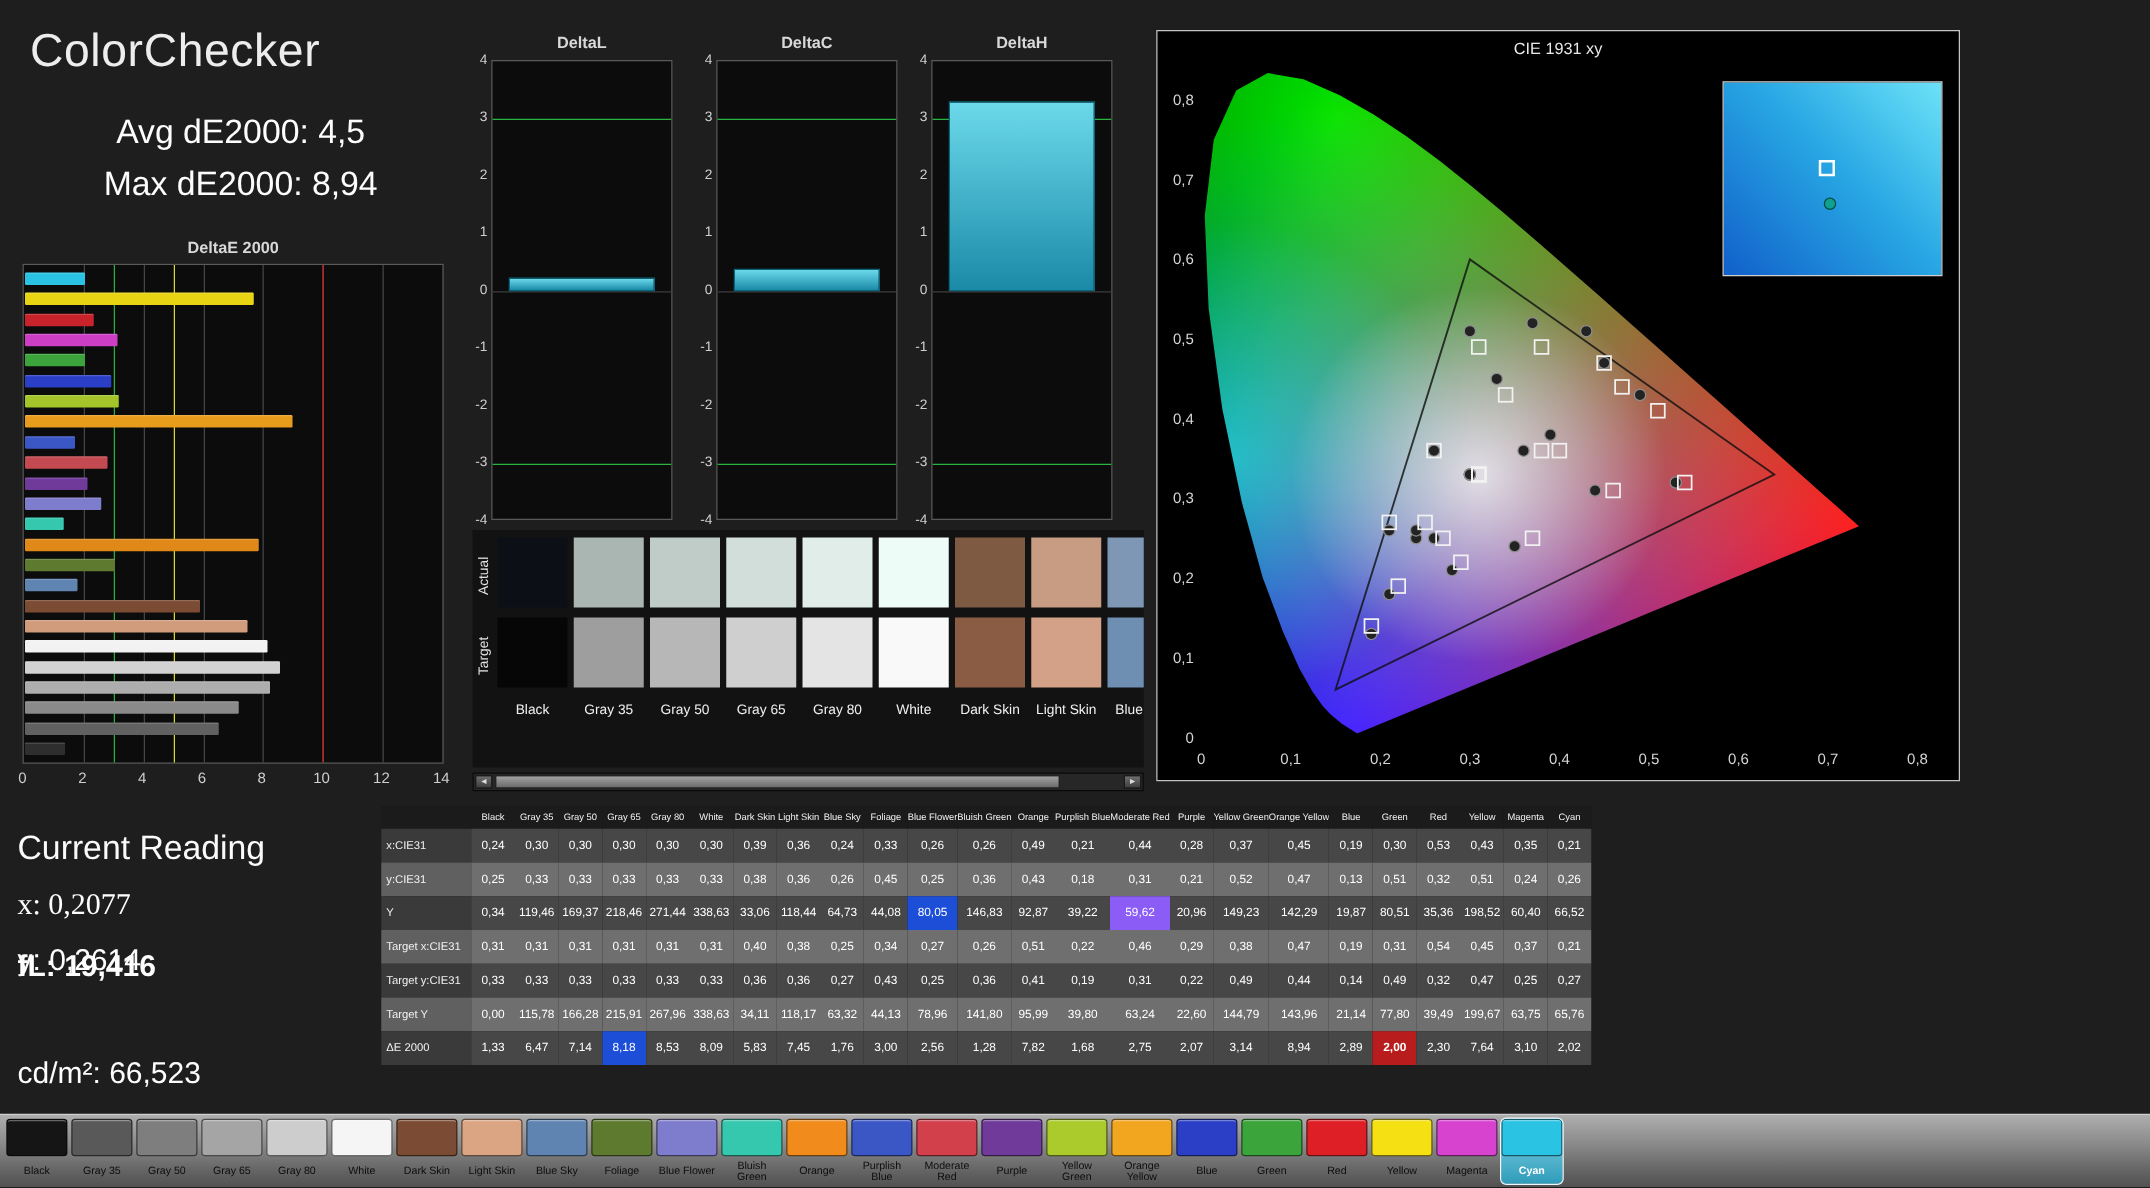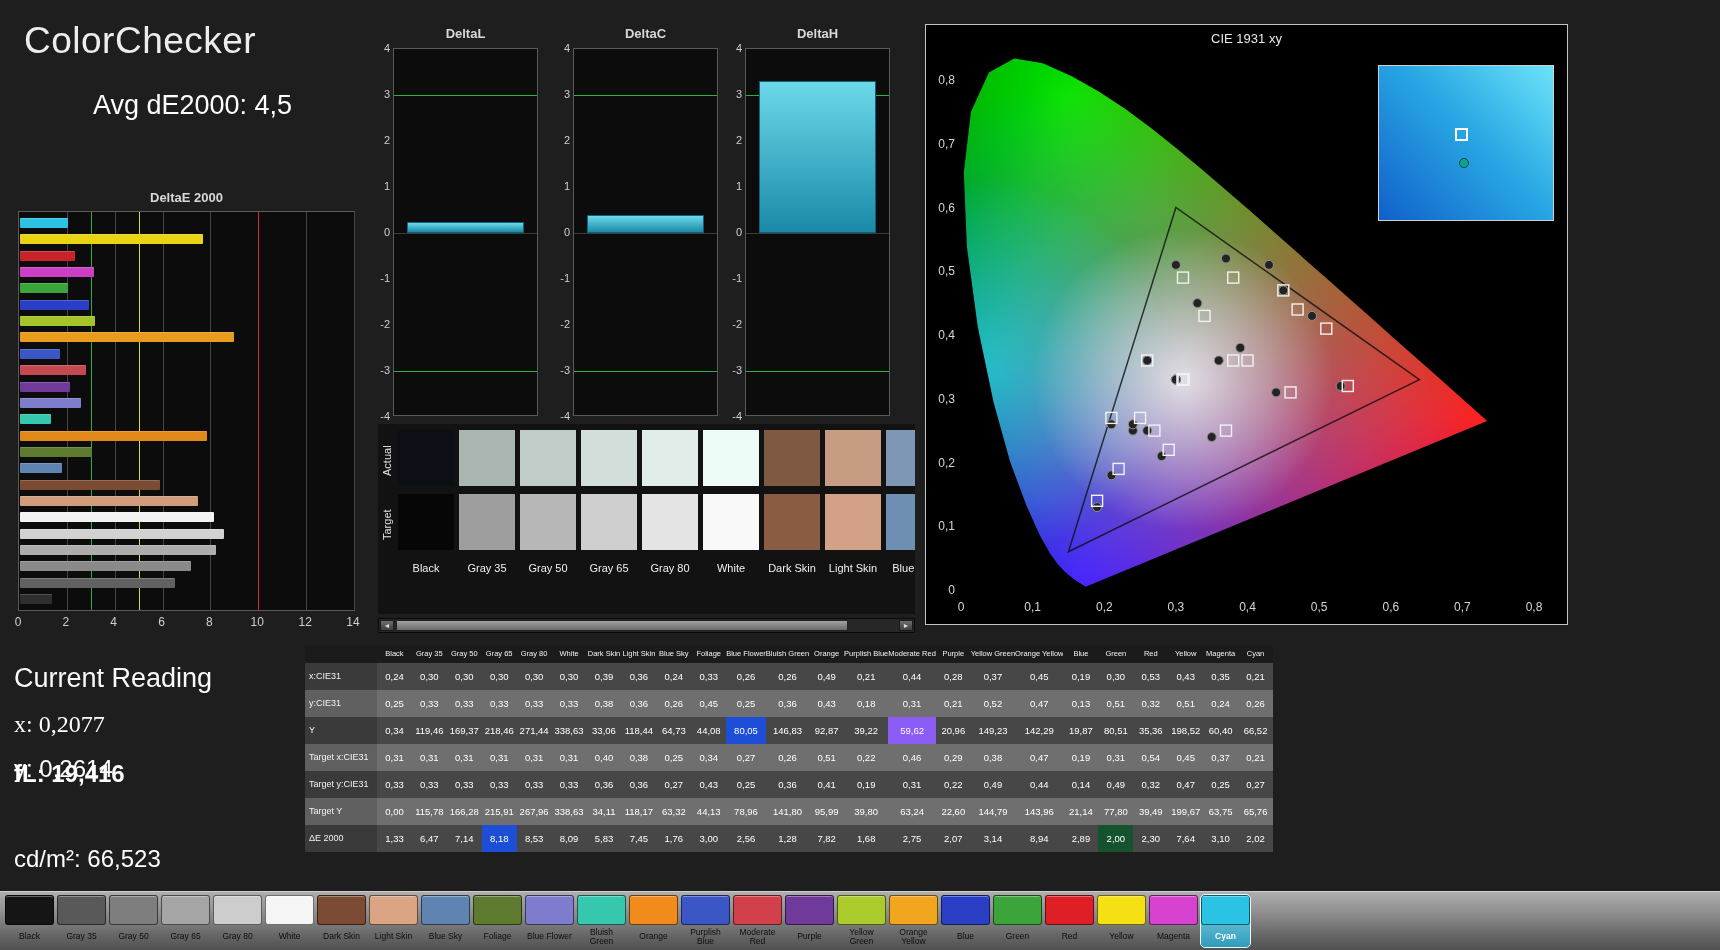--- a/index.html
+++ b/index.html
@@ -79,20 +79,21 @@
   .pbtn.sel{outline:1px solid #eaf9ff;background:linear-gradient(#8fd9ec,#2f9cba)}
   .pbtn.sel .plab{color:#fff;font-weight:bold}
 </style>
 </head>
 <body>
 
 <div id="app">
 
   <div class="abs" id="title">ColorChecker</div>
   <div class="abs" id="avg">Avg dE2000: 4,5</div>
+  <div class="abs" id="max">Max dE2000: 8,94</div>
 
   <div class="abs" id="de-title">DeltaE 2000</div>
   <div class="abs" id="de-plot">
       <div class="vgrid" style="left: 47.8571px;"></div>
       <div class="vgrid" style="left: 95.7143px;"></div>
       <div class="vgrid" style="left: 143.571px;"></div>
       <div class="vgrid" style="left: 191.429px;"></div>
       <div class="vgrid" style="left: 239.286px;"></div>
       <div class="vgrid" style="left: 287.143px;"></div>
       <div class="vgrid" style="left: 335px;"></div>
@@ -470,21 +471,21 @@
       <div class="dt-c" style="background: rgb(71, 71, 71);">3,00</div>
       <div class="dt-c" style="background: rgb(71, 71, 71);">2,56</div>
       <div class="dt-c" style="background: rgb(71, 71, 71);">1,28</div>
       <div class="dt-c" style="background: rgb(71, 71, 71);">7,82</div>
       <div class="dt-c" style="background: rgb(71, 71, 71);">1,68</div>
       <div class="dt-c" style="background: rgb(71, 71, 71);">2,75</div>
       <div class="dt-c" style="background: rgb(71, 71, 71);">2,07</div>
       <div class="dt-c" style="background: rgb(71, 71, 71);">3,14</div>
       <div class="dt-c" style="background: rgb(71, 71, 71);">8,94</div>
       <div class="dt-c" style="background: rgb(71, 71, 71);">2,89</div>
-      <div class="dt-c" style="background: #14532d;">2,00</div>
+      <div class="dt-c" style="background: #b91c1c; font-weight: bold;">2,00</div>
       <div class="dt-c" style="background: rgb(71, 71, 71);">2,30</div>
       <div class="dt-c" style="background: rgb(71, 71, 71);">7,64</div>
       <div class="dt-c" style="background: rgb(71, 71, 71);">3,10</div>
       <div class="dt-c" style="background: rgb(71, 71, 71);">2,02</div>
     </div>
 
   <div class="abs" id="toolbar">
     <div id="strip">
         <div class="pbtn">
           <div class="pchip" style="background: rgb(21, 21, 21);"></div>

